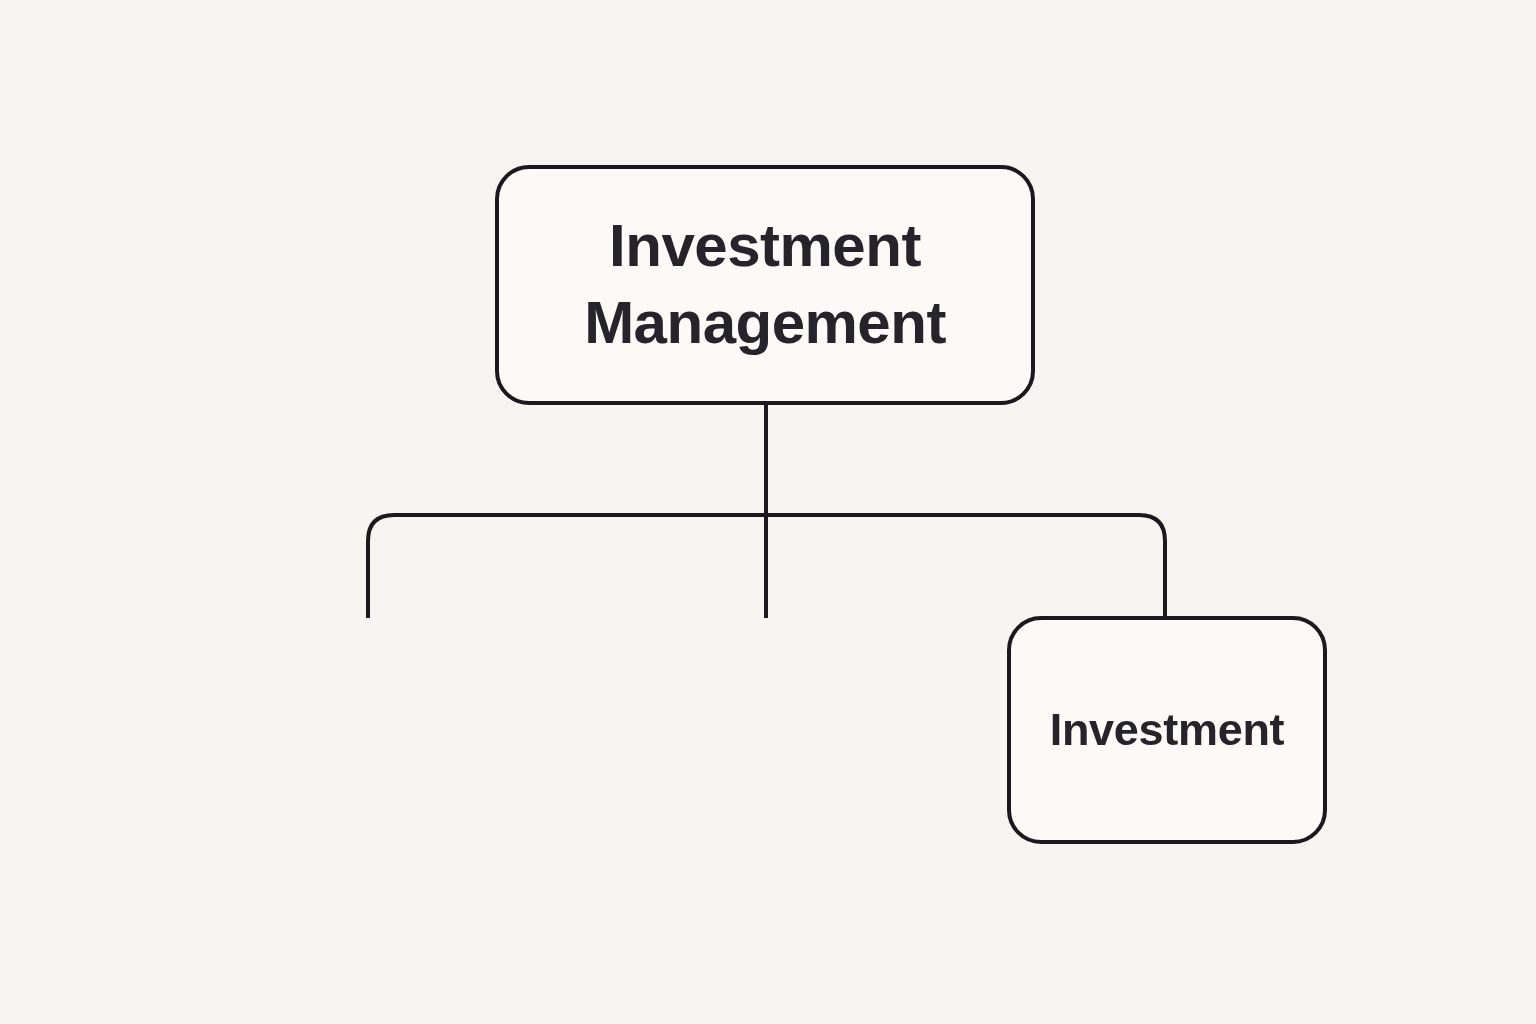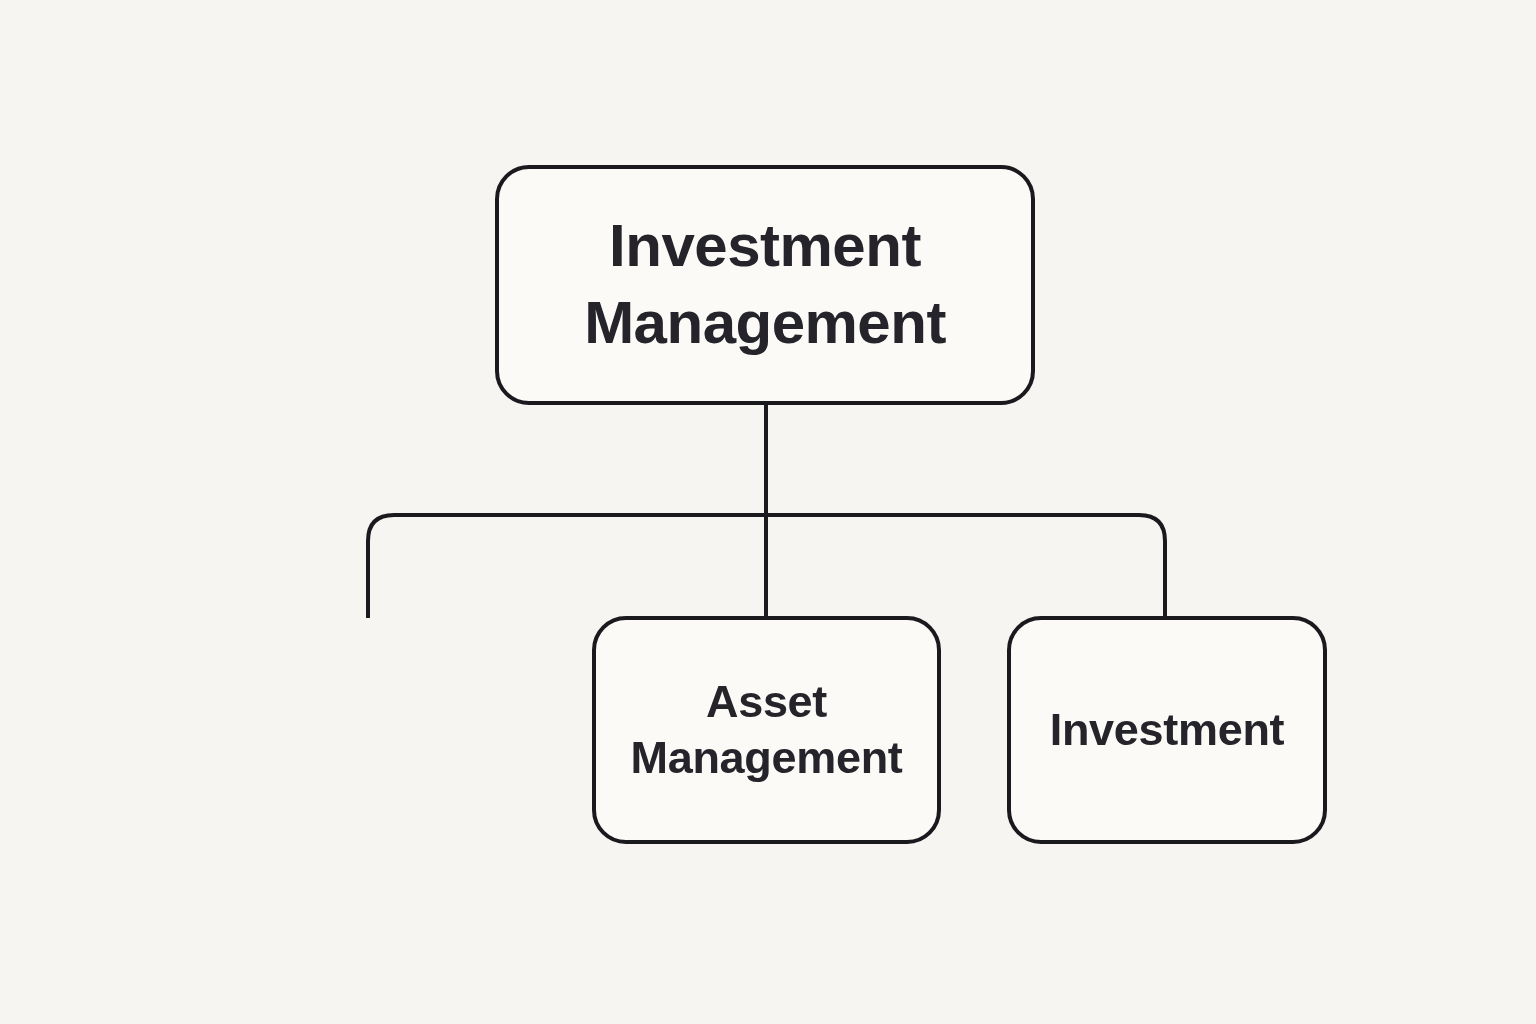--- a/index.html
+++ b/index.html
@@ -71,21 +71,18 @@
     <path d="M766 515 L394 515 Q368 515 368 541 L368 618"></path>
 
     <path d="M766 515 L1139 515 Q1165 515 1165 541 L1165 618"></path>
   </svg>
 
   <div class="node node-root">
     <span class="label">Investment Management</span>
   </div>
 
 
-  <div class="node node-child node-child-1">
-    <span class="label">Asset Management</span>
-  </div>
 
   <div class="node node-child node-child-2">
     <span class="label">Investment</span>
   </div>
 
 </div>
 
 </body></html>

